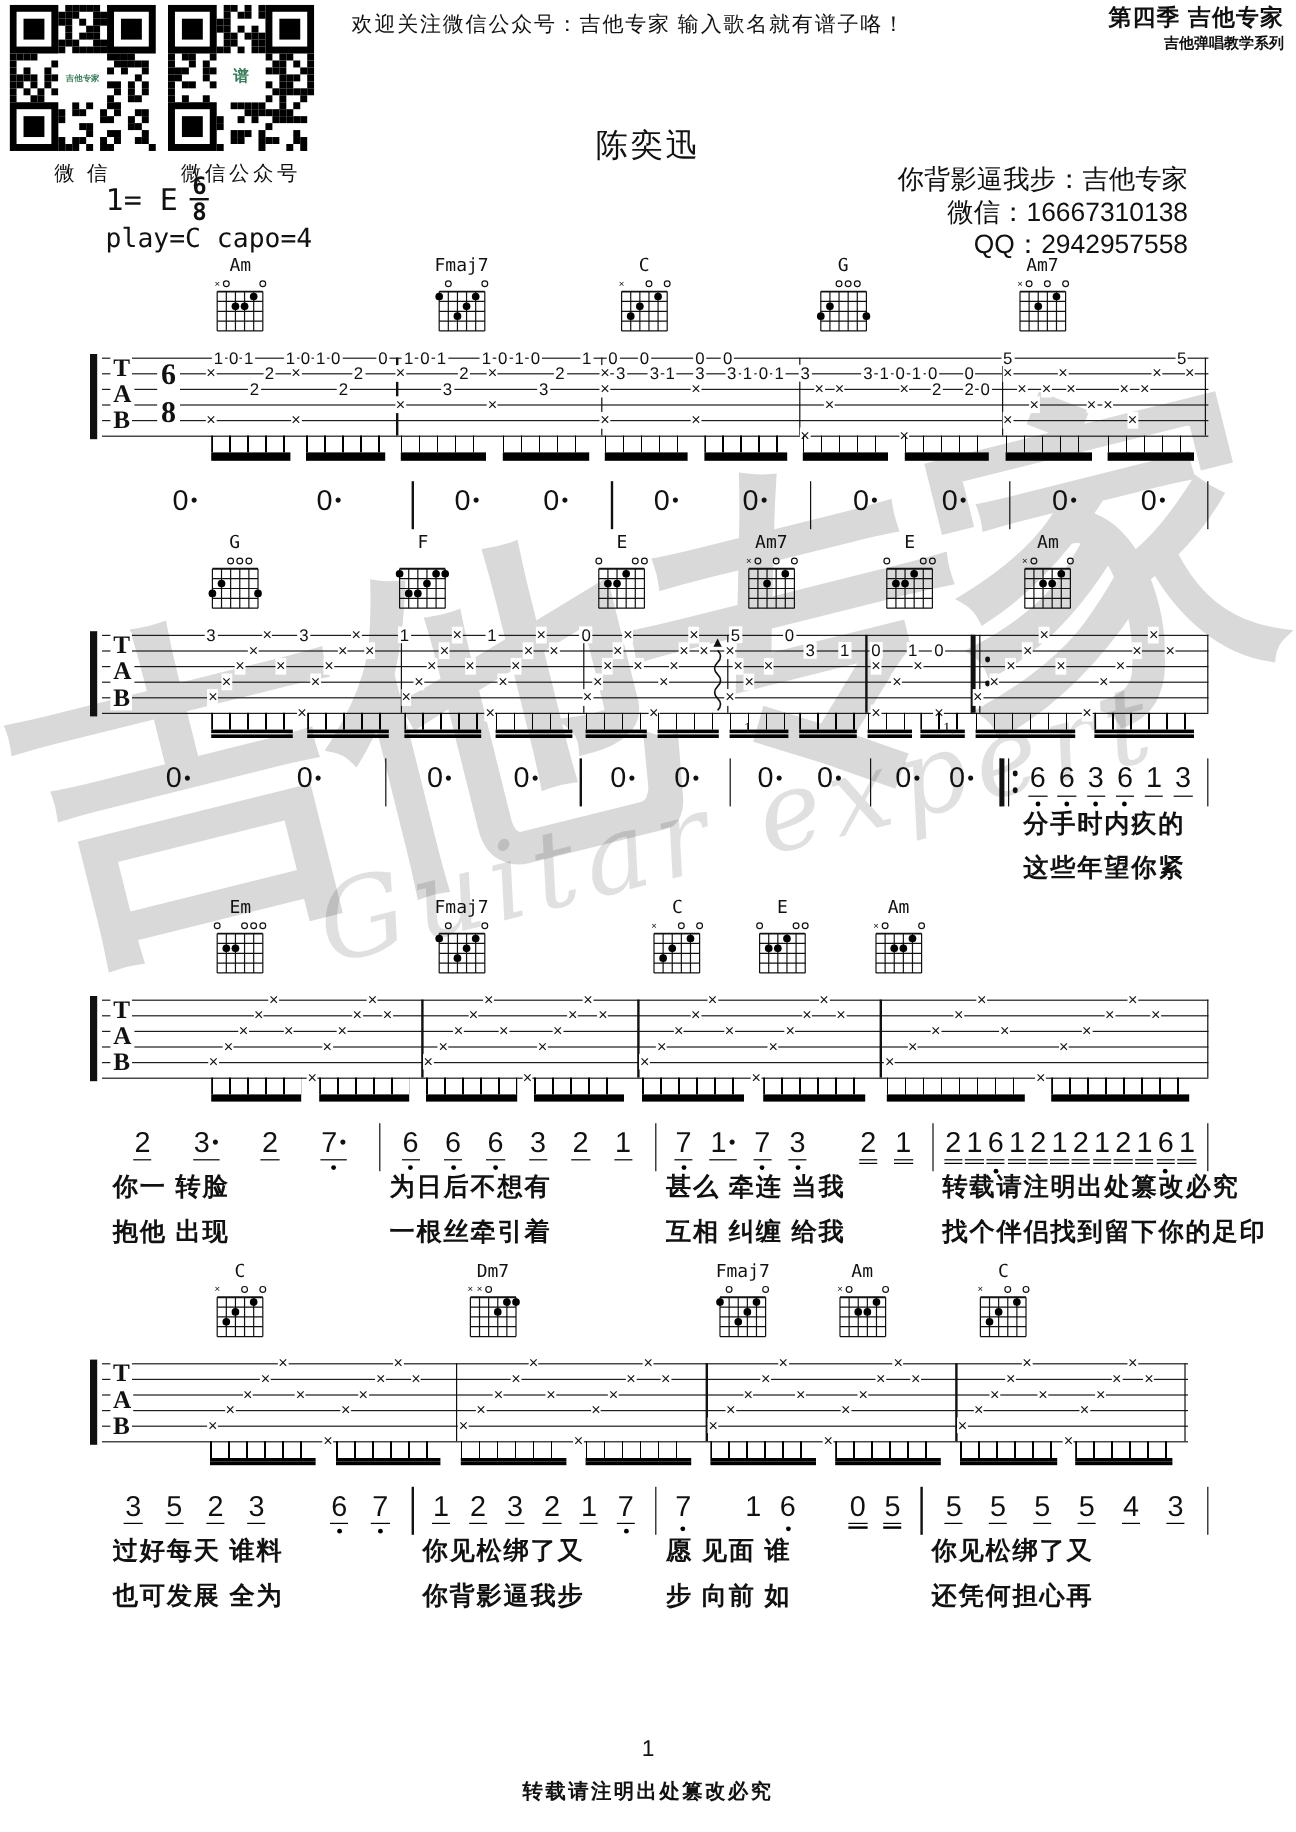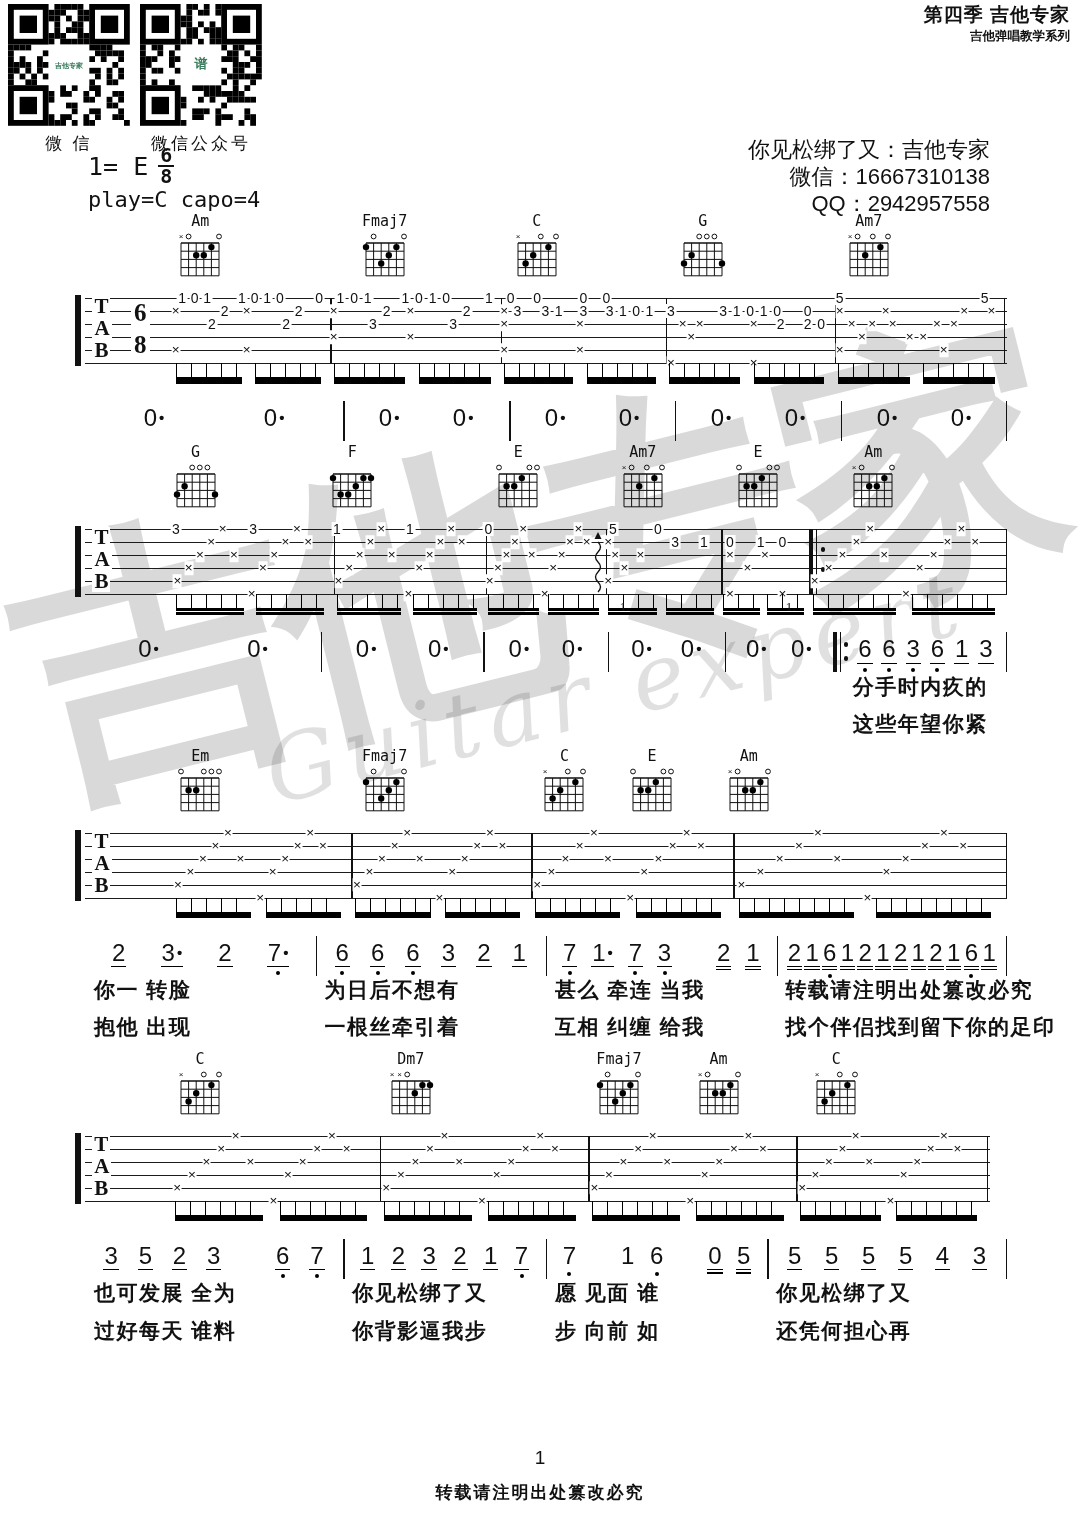--- a/index.html
+++ b/index.html
@@ -343,29 +343,31 @@
         <rect x="92.8" y="11.6" width="17.4" height="17.4" fill="#000"></rect>
         <rect x="0" y="81.2" width="40.6" height="40.6" fill="#000"></rect>
         <rect x="5.8" y="87" width="29" height="29" fill="#fff"></rect>
         <rect x="11.6" y="92.8" width="17.4" height="17.4" fill="#000"></rect>
         <rect x="40.6" y="40.6" width="40.6" height="40.6" fill="#fff"></rect>
         <text x="60.9" y="63.9" text-anchor="middle" fill="#3a7d5c" font-size="13" font-weight="bold" font-family="&quot;Liberation Sans&quot;,sans-serif">谱</text>
       </svg>
     <div class="qrlabel">微信公众号</div>
   </div>
 
+  <div class="welcome">欢迎关注微信公众号：吉他专家 输入歌名就有谱子咯！</div>
 
   <div class="season">
     <div class="s1">第四季 吉他专家</div>
     <div class="s2">吉他弹唱教学系列</div>
   </div>
 
+  <div class="artist">陈奕迅</div>
 
   <div class="contact">
-    <div>你见松绑了又：吉他专家</div>
+    <div>你背影逼我步：吉他专家</div>
     <div>微信：16667310138</div>
     <div>QQ：2942957558</div>
   </div>
 
   <div class="keyrow">
     <span>1= E</span><span class="frac"><b class="num">6</b><b class="den">8</b></span>
   </div>
   <div class="playrow">play=C capo=4</div>
 
   <div class="watermark">
@@ -1298,22 +1300,22 @@
           <div class="mcell" style="width: 28%;">
             <div class="nums">
               <span class="tok u1">3</span>
               <span class="tok u1">5</span>
               <span class="tok u1">2</span>
               <span class="tok u1">3</span>
               <span class="tok sp"></span>
               <span class="tok u1">6<i class="low" style="bottom: -9px;"></i></span>
               <span class="tok u1">7<i class="low" style="bottom: -9px;"></i></span>
             </div>
+            <div class="lyr">过好每天 谁料</div>
             <div class="lyr">也可发展 全为</div>
-            <div class="lyr">过好每天 谁料</div>
           </div>
           <div class="mcell" style="width: 22%;">
             <div class="nums">
               <span class="tok u1">1</span>
               <span class="tok u1">2</span>
               <span class="tok u1">3</span>
               <span class="tok u1">2</span>
               <span class="tok u1">1</span>
               <span class="tok u1">7<i class="low" style="bottom: -9px;"></i></span>
             </div>

